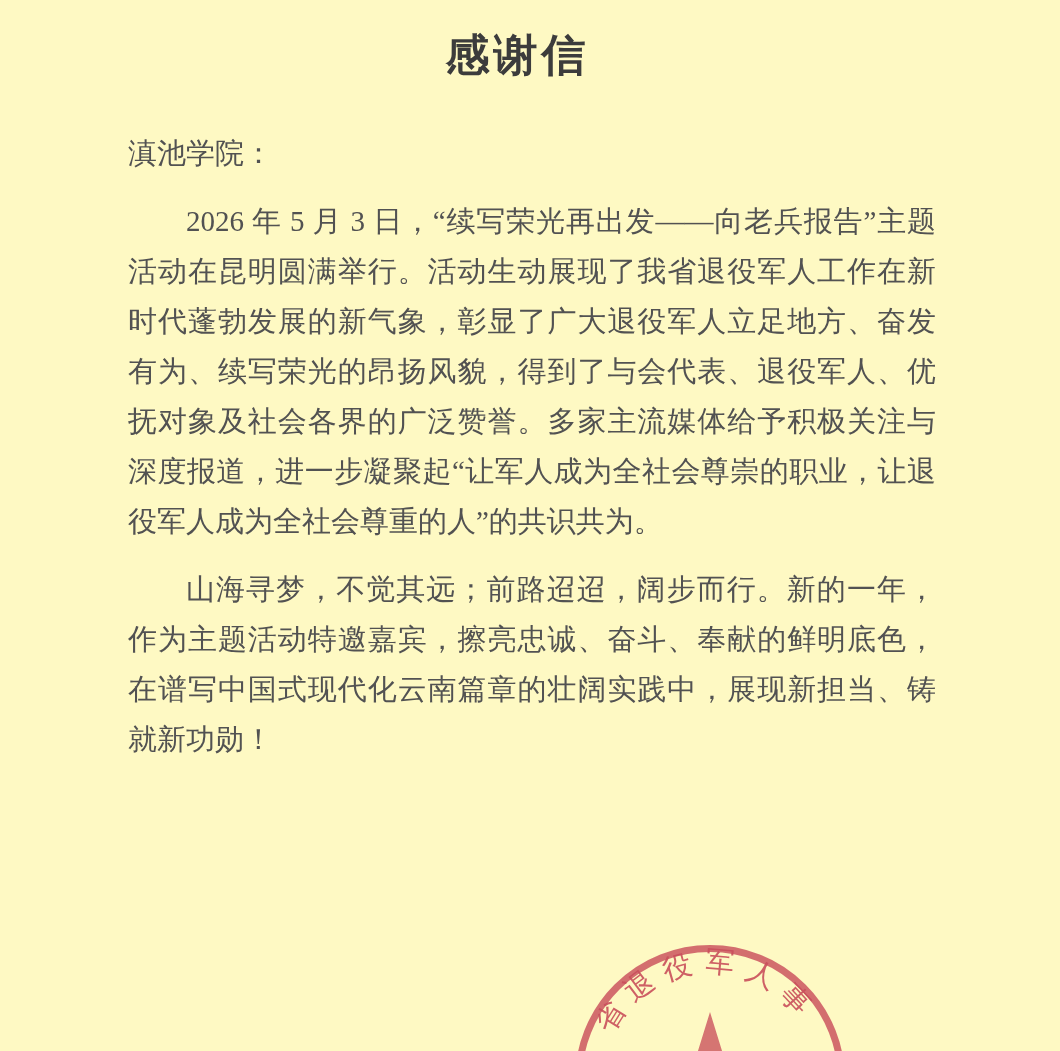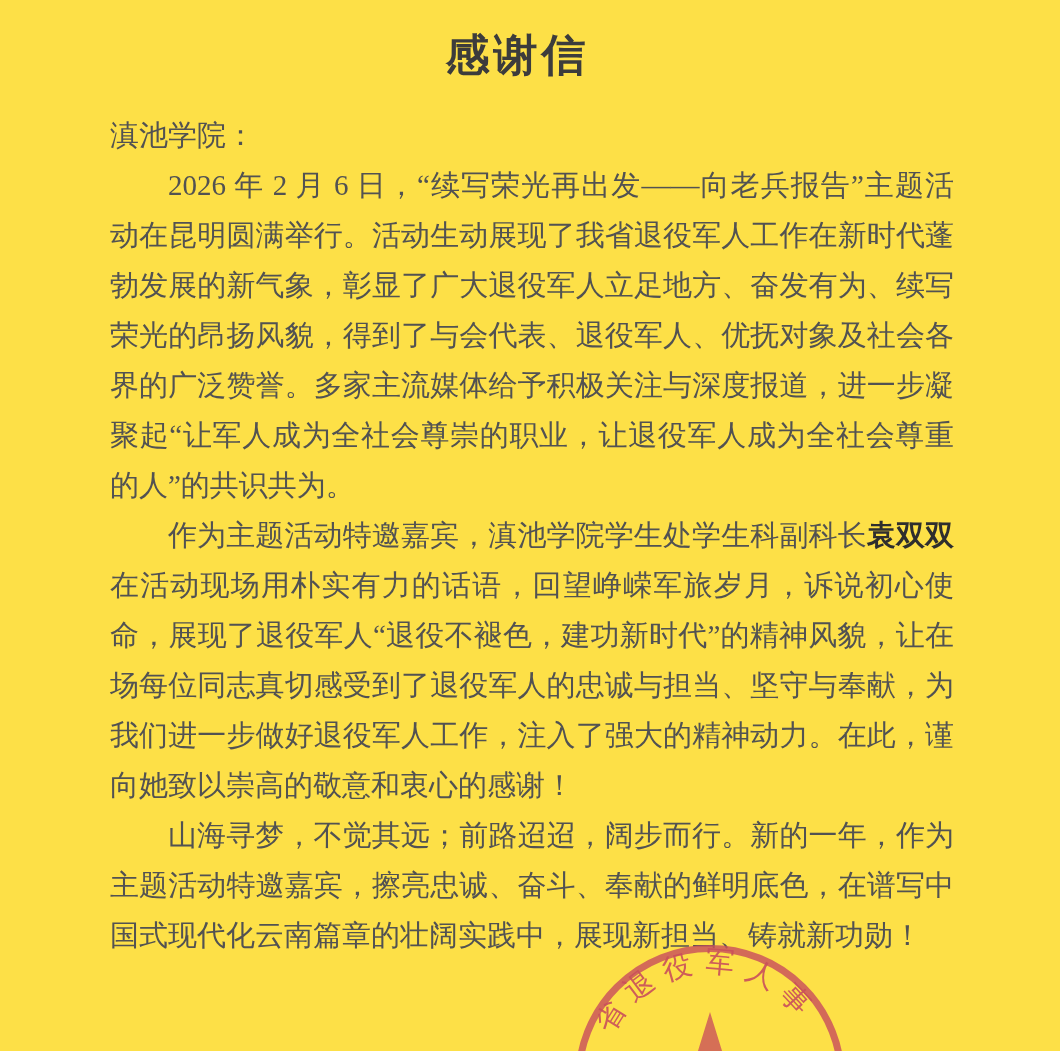--- a/index.html
+++ b/index.html
@@ -7,21 +7,21 @@
     padding: 0;
     width: 1060px;
     height: 1051px;
     overflow: hidden;
     background: #fcfcfc;
   }
   .page {
     position: relative;
     width: 1060px;
     height: 1051px;
-    background: #fde047;
+    background: #fef9c3;
     font-family: "Liberation Serif", "DejaVu Serif", serif;
     overflow: hidden;
   }
   .title {
     position: absolute;
     top: 26px;
     left: 0;
     width: 1035px;
     margin: 0;
     text-align: center;
@@ -35,21 +35,21 @@
     top: 110px;
     left: 110px;
     width: 844px;
     font-size: 29px;
     line-height: 50px;
     color: #525252;
     text-align: justify;
     text-justify: inter-character;
   }
   .body-text p {
-    margin: 0;
+    margin: 18px;
     padding: 0;
   }
   .salutation {
     text-indent: 0;
   }
   .para {
     text-indent: 2em;
   }
   .guest-name {
     font-weight: bold;
@@ -107,23 +107,22 @@
 </head>
 <body>
 
 <div class="page">
 
   <h1 class="title">感谢信</h1>
 
   <div class="body-text">
     <p class="salutation">滇池学院：</p>
 
-    <p class="para">2026 年 2 月 6 日，“续写荣光再出发——向老兵报告”主题活动在昆明圆满举行。活动生动展现了我省退役军人工作在新时代蓬勃发展的新气象，彰显了广大退役军人立足地方、奋发有为、续写荣光的昂扬风貌，得到了与会代表、退役军人、优抚对象及社会各界的广泛赞誉。多家主流媒体给予积极关注与深度报道，进一步凝聚起“让军人成为全社会尊崇的职业，让退役军人成为全社会尊重的人”的共识共为。</p>
+    <p class="para">2026 年 5 月 3 日，“续写荣光再出发——向老兵报告”主题活动在昆明圆满举行。活动生动展现了我省退役军人工作在新时代蓬勃发展的新气象，彰显了广大退役军人立足地方、奋发有为、续写荣光的昂扬风貌，得到了与会代表、退役军人、优抚对象及社会各界的广泛赞誉。多家主流媒体给予积极关注与深度报道，进一步凝聚起“让军人成为全社会尊崇的职业，让退役军人成为全社会尊重的人”的共识共为。</p>
 
-    <p class="para"><span>作为主题活动特邀嘉宾，滇池学院学生处学生科副科长</span><span class="guest-name">袁双双</span><span>在活动现场用朴实有力的话语，回望峥嵘军旅岁月，诉说初心使命，展现了退役军人“退役不褪色，建功新时代”的精神风貌，让在场每位同志真切感受到了退役军人的忠诚与担当、坚守与奉献，为我们进一步做好退役军人工作，注入了强大的精神动力。在此，谨向她致以崇高的敬意和衷心的感谢！</span></p>
 
     <p class="para">山海寻梦，不觉其远；前路迢迢，阔步而行。新的一年，作为主题活动特邀嘉宾，擦亮忠诚、奋斗、奉献的鲜明底色，在谱写中国式现代化云南篇章的壮阔实践中，展现新担当、铸就新功勋！</p>
   </div>
 
   <div class="seal">
     <div class="seal-circle"></div>
     <div class="seal-star"></div>
     <span class="seal-char seal-char-1">省</span>
     <span class="seal-char seal-char-2">退</span>
     <span class="seal-char seal-char-3">役</span>

